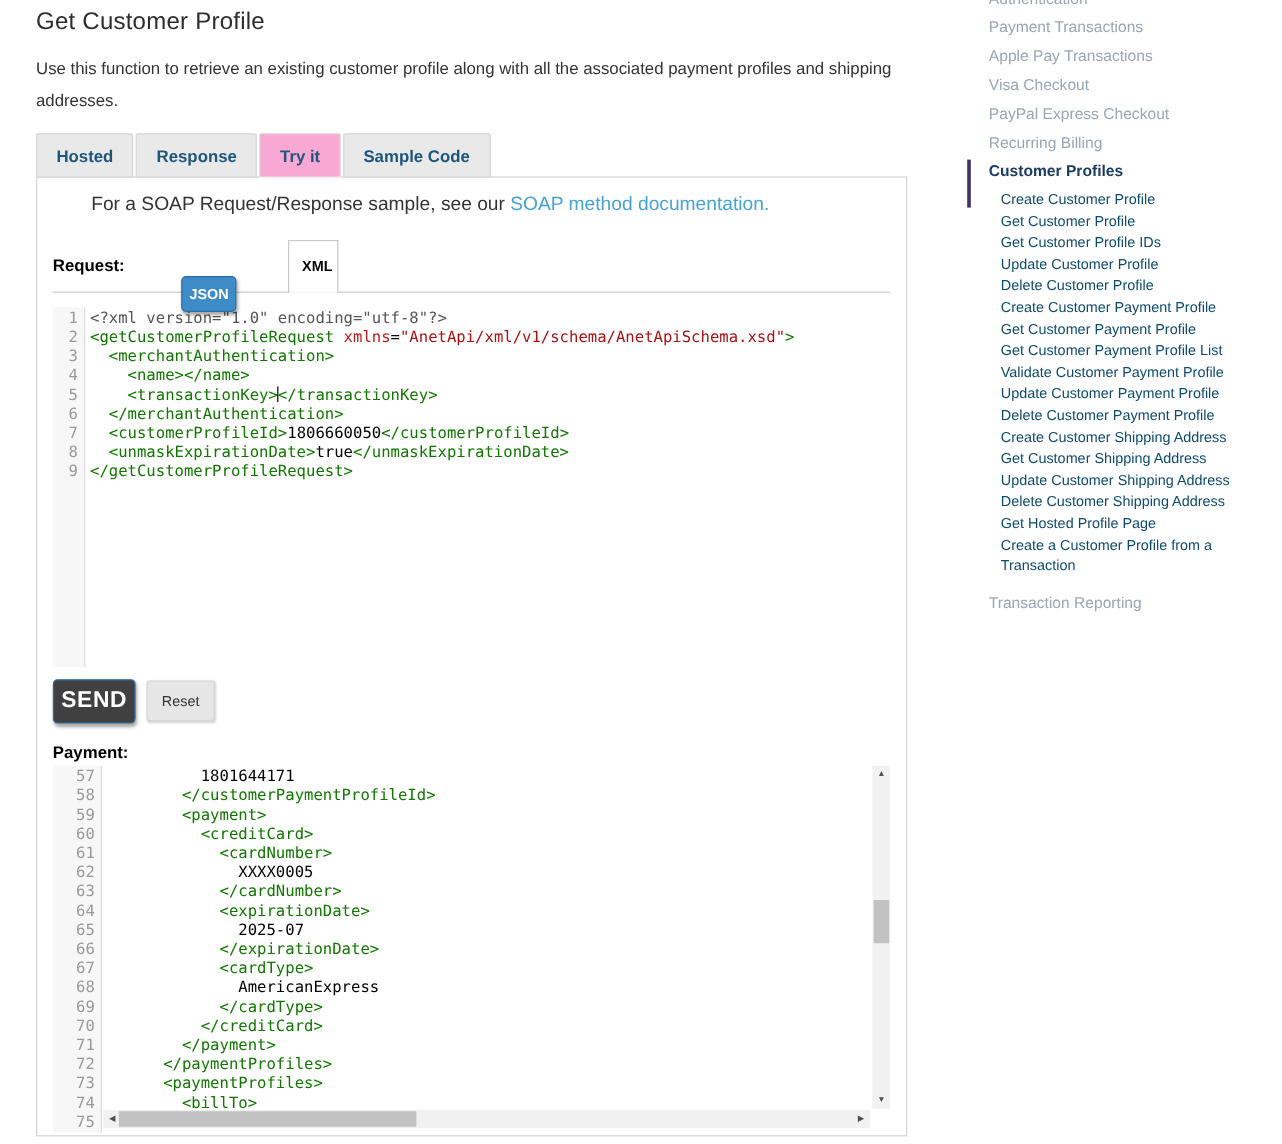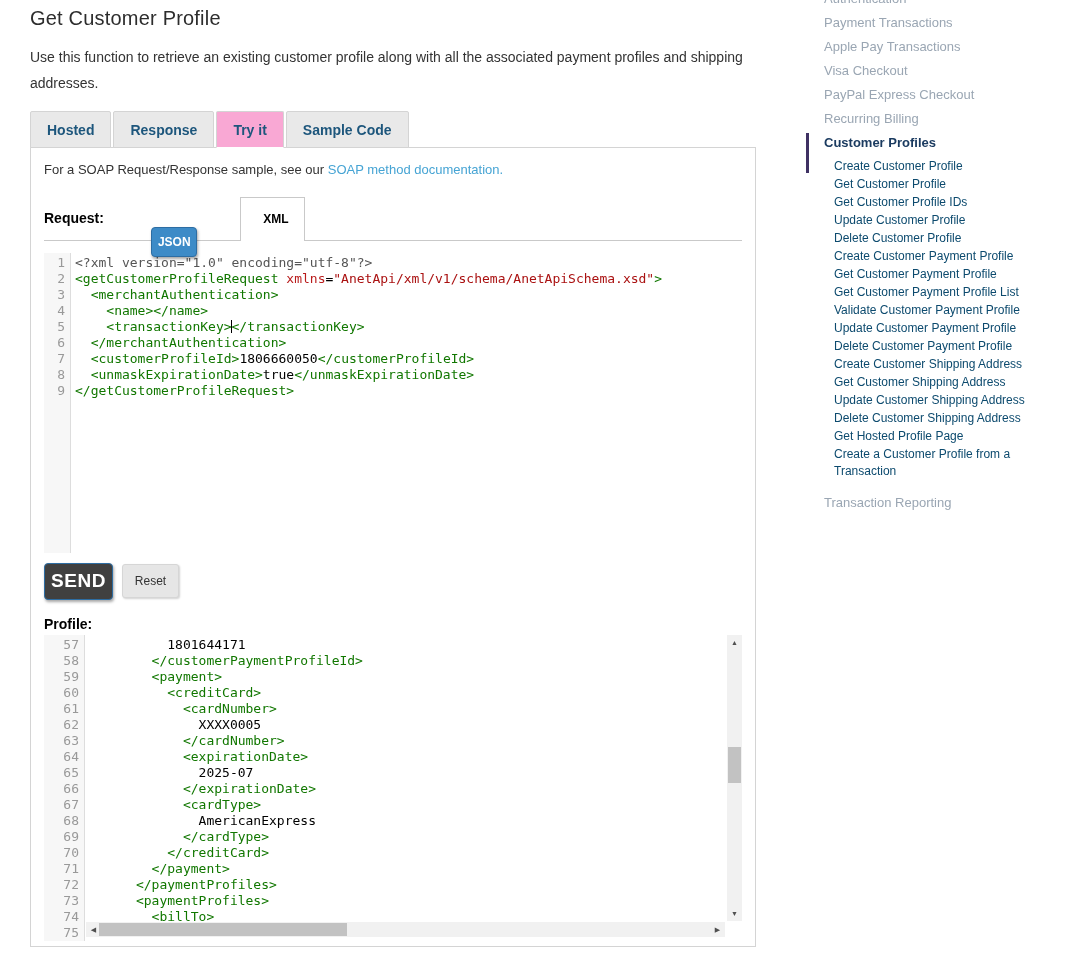--- a/index.html
+++ b/index.html
@@ -17,32 +17,32 @@
   .tabs { display:flex; gap:2px; margin-top:14px; position:relative; z-index:2; }
   .tab {
     background:#e9e9e9; border:1px solid #d4d4d4; border-bottom:1px solid #d4d4d4;
     border-radius:2px 2px 0 0; padding:10px 16px 9px; font-size:14px; font-weight:700;
     color:#1d567c; cursor:pointer; margin-bottom:-1px;
   }
   .tab.active { background:#f9a8d4; border-bottom:1px solid #fff; }
 
   .panel { border:1px solid #d4d4d4; background:#fff; height:800px; padding:12px 13px; position:relative; z-index:1; }
 
-  .soap-note { font-size:13px; color:#333; margin-top:2px; }
+  .soap-note { font-size:16px; color:#333; margin-top:2px;margin-left:32px; }
   .soap-note a { color:#46a4d4; text-decoration:none; }
 
   .req-row { margin-top:20px; height:44px; border-bottom:1px solid #c9c9c9; display:flex; align-items:center; position:relative;gap:23px; }
   .req-label { font-weight:700; font-size:14px; color:#000; }
   .json-btn {
     margin-left:24px; width:46px; height:30px; background:#3d8bc7; border:1px solid #2d6da3;
     border-radius:4px; color:#fff; font-weight:700; font-size:12px; font-family:inherit;
     box-shadow:1px 2px 3px rgba(0,0,0,.35); cursor:pointer;margin-top:48px;
   }
   .xml-tab {
-    margin-left:20px; align-self:stretch; width:65px; background:#fff;
+    margin-left:20px; align-self:stretch; width:42px; background:#fff;
     border:1px solid #c9c9c9; border-bottom:0; margin-bottom:-1px; z-index:1;
     display:flex; align-items:center; justify-content:center;
     font-weight:700; font-size:12px; color:#000; cursor:pointer;padding-left:7px;
   }
 
   .editor, .viewer-inner {
     display:flex; font-family:"DejaVu Sans Mono", monospace; font-size:13px; line-height:16px;
   }
   .editor { margin-top:12px; height:300px; overflow:hidden; }
   .gutter { background:#f7f7f7; border-right:1px solid #ddd; color:#999; text-align:right; padding:2px 5px 0 0; flex:none; }
@@ -133,21 +133,21 @@
           <div>9</div>
         </div>
       <div class="code-lines"><div class="code-line"><span class="tk-m">&lt;?xml version="1.0" encoding="utf-8"?&gt;</span></div><div class="code-line"><span class="tk-t">&lt;getCustomerProfileRequest</span><span class="tk-x"> </span><span class="tk-a">xmlns</span><span class="tk-x">=</span><span class="tk-s">"AnetApi/xml/v1/schema/AnetApiSchema.xsd"</span><span class="tk-t">&gt;</span></div><div class="code-line"><span class="tk-t">  &lt;merchantAuthentication&gt;</span></div><div class="code-line"><span class="tk-t">    &lt;name&gt;&lt;/name&gt;</span></div><div class="code-line"><span class="tk-t">    &lt;transactionKey&gt;</span><span class="caret"></span><span class="tk-t">&lt;/transactionKey&gt;</span></div><div class="code-line"><span class="tk-t">  &lt;/merchantAuthentication&gt;</span></div><div class="code-line"><span class="tk-t">  &lt;customerProfileId&gt;</span><span class="tk-x">1806660050</span><span class="tk-t">&lt;/customerProfileId&gt;</span></div><div class="code-line"><span class="tk-t">  &lt;unmaskExpirationDate&gt;</span><span class="tk-x">true</span><span class="tk-t">&lt;/unmaskExpirationDate&gt;</span></div><div class="code-line"><span class="tk-t">&lt;/getCustomerProfileRequest&gt;</span></div></div>
     </div>
 
     <div class="btn-row">
       <button class="send-btn">SEND</button>
       <button class="reset-btn">Reset</button>
     </div>
 
-    <div class="resp-label">Profile:</div>
+    <div class="resp-label">Payment:</div>
 
     <div class="resp-viewer">
       <div class="viewer-inner">
         <div class="gutter resp-gutter-w">
             <div>57</div>
             <div>58</div>
             <div>59</div>
             <div>60</div>
             <div>61</div>
             <div>62</div>

